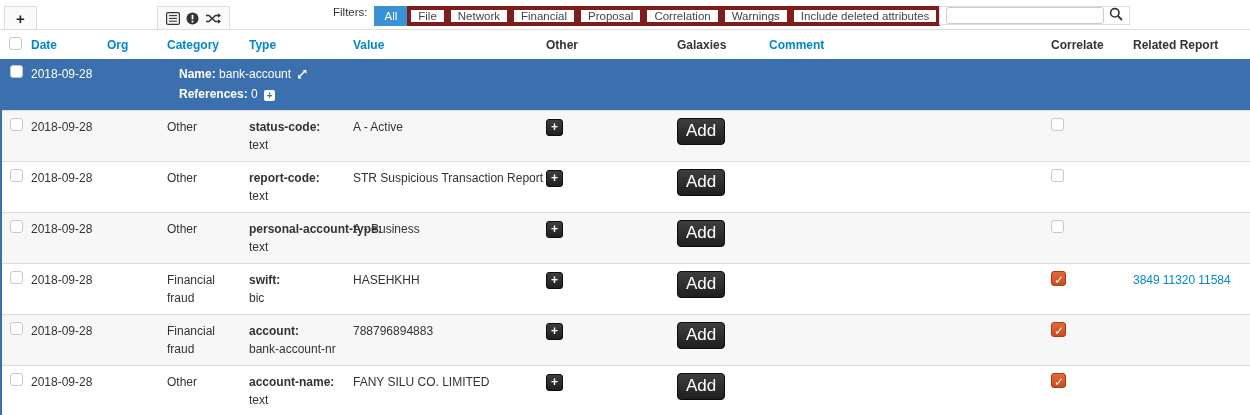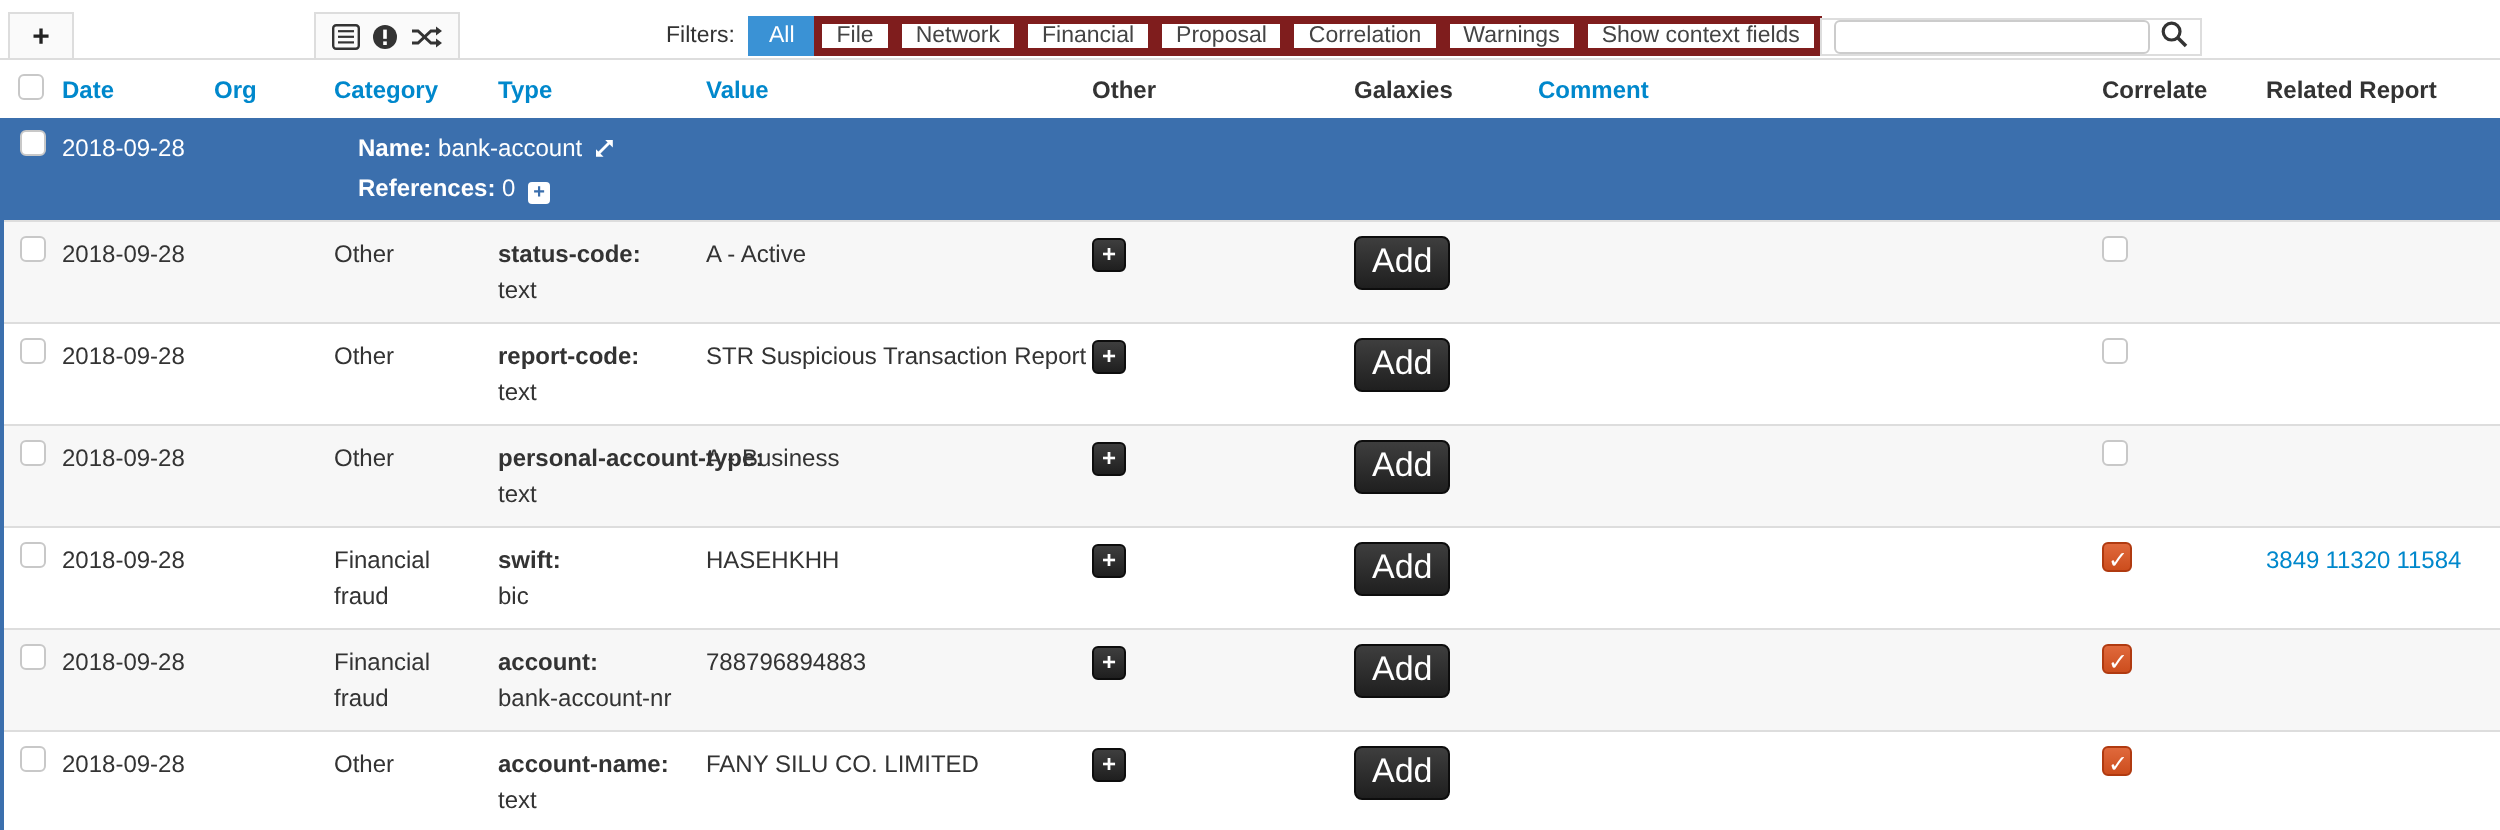--- a/index.html
+++ b/index.html
@@ -7,21 +7,21 @@
     font-family:"Liberation Sans","DejaVu Sans",sans-serif; font-size:12px; color:#333; }
 
   
   .toolbar { position:relative; height:30px; border-bottom:1px solid #ddd; }
   .tab-box { position:absolute; bottom:-1px; background:#fafafa; border:1px solid #ddd;
     height:24px; display:flex; align-items:center; justify-content:center; }
   .add-tab { left:4px; width:33px; font-size:15px; font-weight:bold; color:#222; cursor:pointer; }
   .icon-tab { left:157px; padding:0 8px; gap:6px; }
   .icon-tab svg { display:block; }
 
-  .filterbar { position:absolute; bottom:-1px; left:333px; display:flex; align-items:center; height:24px; }
+  .filterbar { position:absolute; bottom:-1px; left:333px; display:flex; align-items:flex-start; height:24px; }
   .filters-label { display:flex; align-items:center; padding-right:7px; color:#333; font-size:11.5px; }
   .ftab { display:flex; align-items:center; padding:0 7px; border:4px solid #7f1d1d; margin-left:-1px;
     background:#fff; color:#444; font-size:11.5px; cursor:pointer; white-space:nowrap; }
   .ftab.active { background:#3a92d5; border-color:#3a92d5; color:#fff; }
   .search-cell { display:flex; align-items:center; gap:5px; padding:0 6px; border:1px solid #ddd;
     margin-left:-1px; background:#fff; }
   .search-cell input { width:158px; height:17px; border:1px solid #ccc; border-radius:3px;
     font-size:11px; padding:0 4px; outline:none; }
 
   
@@ -96,21 +96,21 @@
 
   <div class="filterbar">
     <span class="filters-label">Filters:</span>
     <span class="ftab active">All</span>
     <span class="ftab">File</span>
     <span class="ftab">Network</span>
     <span class="ftab">Financial</span>
     <span class="ftab">Proposal</span>
     <span class="ftab">Correlation</span>
     <span class="ftab">Warnings</span>
-    <span class="ftab">Show context fields</span>
+    <span class="ftab">Include deleted attributes</span>
     <span class="search-cell">
       <input type="text" value="" style="">
       <span><svg width="14" height="14" viewBox="0 0 14 14">
             <circle cx="5.8" cy="5.8" r="4.2" fill="none" stroke="#333" stroke-width="1.6"></circle>
             <line x1="9" y1="9" x2="13" y2="13" stroke="#333" stroke-width="1.8"></line>
           </svg></span>
     </span>
   </div>
 </div>
 

